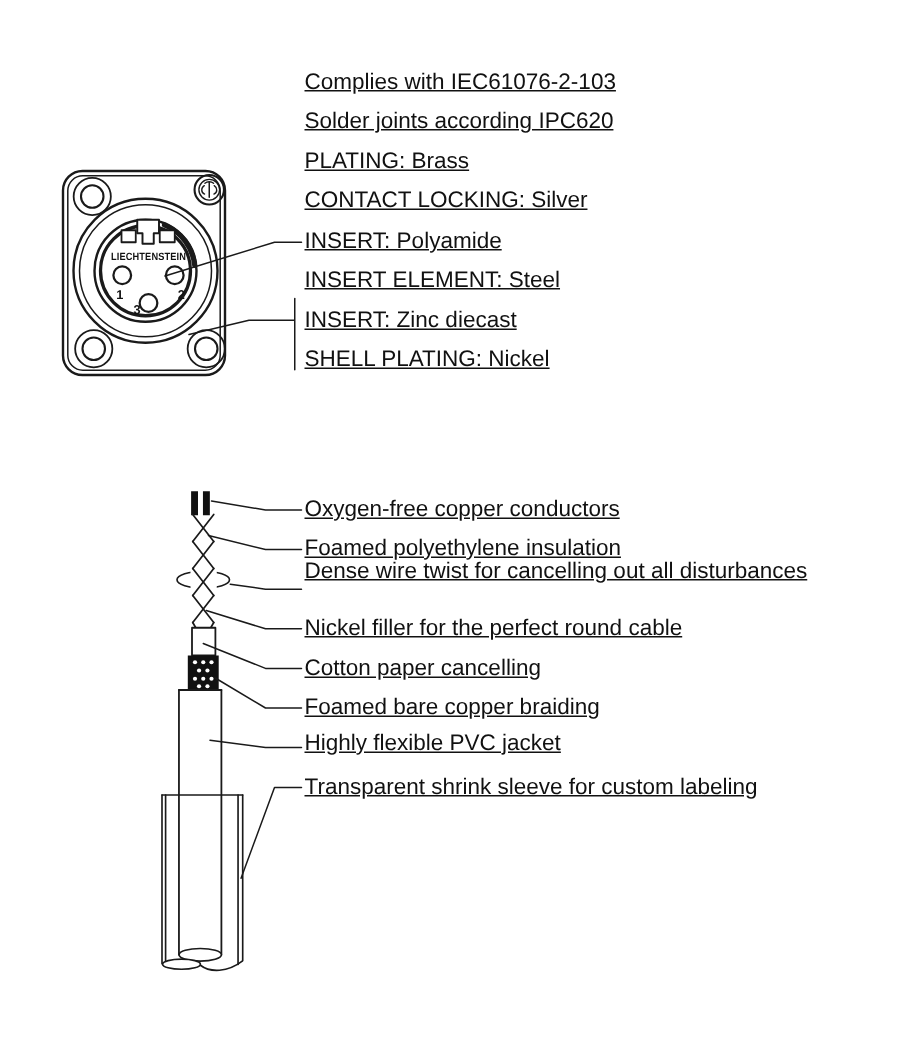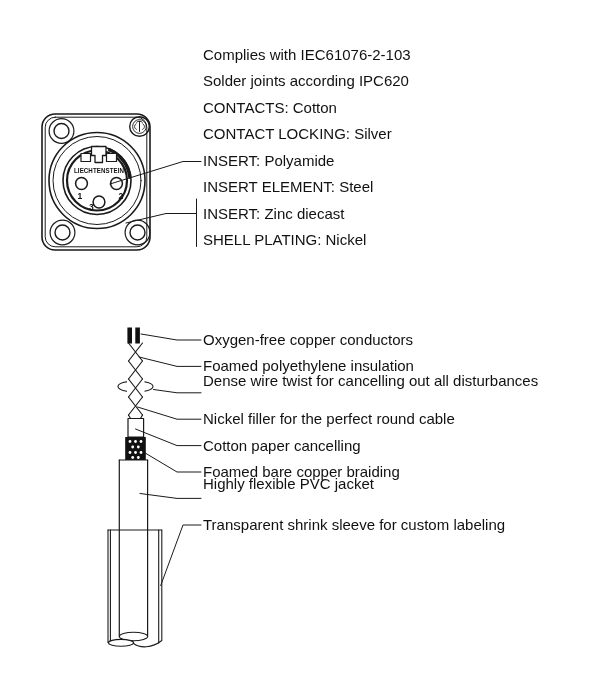--- a/index.html
+++ b/index.html
@@ -5,28 +5,28 @@
   html,body{margin:0;padding:0;}
   body{
     width:600px;height:691px;position:relative;background:#ffffff;
     font-family:"Liberation Sans","DejaVu Sans",sans-serif;color:#111;
     overflow:hidden;
   }
   .stage{position:absolute;left:0;top:0;width:600px;height:691px;}
   svg.art{position:absolute;left:0;top:0;}
   .label{
     position:absolute;left:203px;font-size:15px;line-height:18px;
-    white-space:nowrap;color:#111;letter-spacing:0px;
+    white-space:nowrap;color:#111;letter-spacing:0px;text-decoration:underline;
   }
   
   .spec.r0{top:46px}.spec.r1{top:72px}.spec.r2{top:99px}.spec.r3{top:125px}
   .spec.r4{top:152px}.spec.r5{top:178px}.spec.r6{top:205px}.spec.r7{top:231px}
   
   .layer.r0{top:331px}.layer.r1{top:357px}.layer.r2{top:372px}.layer.r3{top:410px}
-  .layer.r4{top:437px}.layer.r5{top:463px}.layer.r6{top:475px}.layer.r7{top:516px}
+  .layer.r4{top:437px}.layer.r5{top:463px}.layer.r6{top:487px}.layer.r7{top:516px}
   .brand-text{font-weight:bold;font-size:7px;letter-spacing:0.1px;}
   .pin-num{font-weight:bold;font-size:8.5px;}
 </style>
 </head>
 <body>
 
 <div class="stage">
 
   <svg class="art" width="600" height="691" viewBox="0 0 600 691">
     <g stroke="#1a1a1a" fill="none" stroke-linecap="round" stroke-linejoin="round">
@@ -152,21 +152,21 @@
         <polyline points="143.5,452 177,472 201,472"></polyline>
         <polyline points="140,493.5 177,498.4 201,498.4"></polyline>
         <polyline points="160.7,585.5 183,525 201,525"></polyline>
       </g>
     </g>
   </svg>
 
   <div>
     <div class="label spec r0">Complies with IEC61076-2-103</div>
     <div class="label spec r1">Solder joints according IPC620</div>
-    <div class="label spec r2">CONTACTS: Cotton</div>
+    <div class="label spec r2">PLATING: Brass</div>
     <div class="label spec r3">CONTACT LOCKING: Silver</div>
     <div class="label spec r4">INSERT: Polyamide</div>
     <div class="label spec r5">INSERT ELEMENT: Steel</div>
     <div class="label spec r6">INSERT: Zinc diecast</div>
     <div class="label spec r7">SHELL PLATING: Nickel</div>
   </div>
 
   <div>
     <div class="label layer r0">Oxygen-free copper conductors</div>
     <div class="label layer r1">Foamed polyethylene insulation</div>

